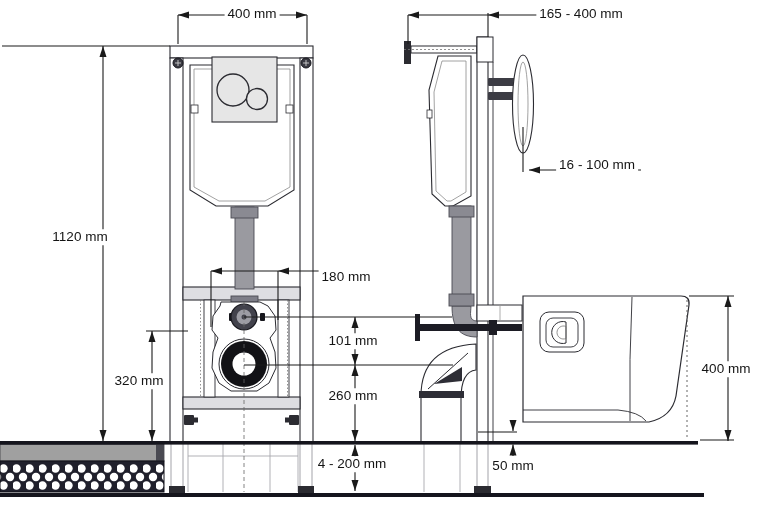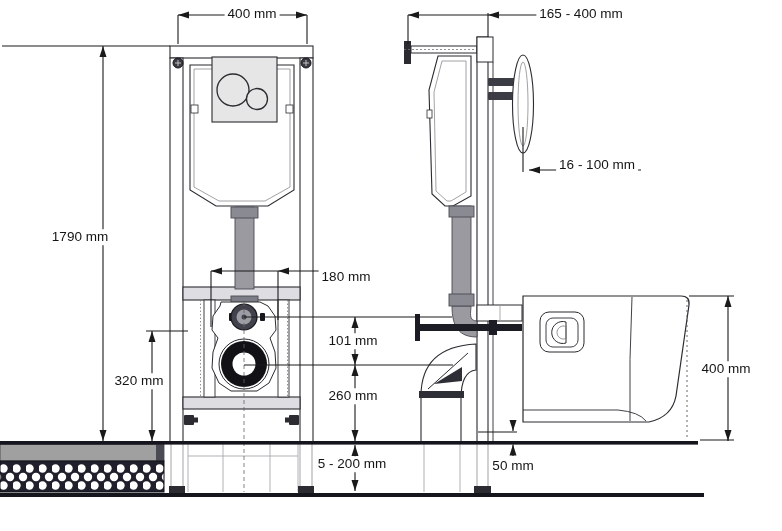--- a/index.html
+++ b/index.html
@@ -235,23 +235,23 @@
     <g>
       <line x1="689" y1="296" x2="734" y2="296"></line>
       <line x1="700" y1="440" x2="734" y2="440"></line>
       <line x1="728" y1="296" x2="728" y2="441" marker-start="url(#as)" marker-end="url(#ae)"></line>
     </g>
   </g>
 </svg>
 
 <div class="lbl" style="left:252px;top:14px">400 mm</div>
 <div class="lbl" style="left:581px;top:14px">165 - 400 mm</div>
-<div class="lbl" style="left:80px;top:237px">1790 mm</div>
+<div class="lbl" style="left:80px;top:237px">1120 mm</div>
 <div class="lbl" style="left:346px;top:277px">180 mm</div>
 <div class="lbl" style="left:353px;top:341px">101 mm</div>
 <div class="lbl" style="left:139px;top:381px">320 mm</div>
 <div class="lbl" style="left:353px;top:396px">260 mm</div>
-<div class="lbl" style="left:352px;top:464px">5 - 200 mm</div>
+<div class="lbl" style="left:352px;top:464px">4 - 200 mm</div>
 <div class="lbl" style="left:597px;top:165px">16 - 100 mm</div>
 <div class="lbl" style="left:513px;top:466px">50 mm</div>
 <div class="lbl" style="left:726px;top:369px">400 mm</div>
 
 </div>
 
 </body></html>

